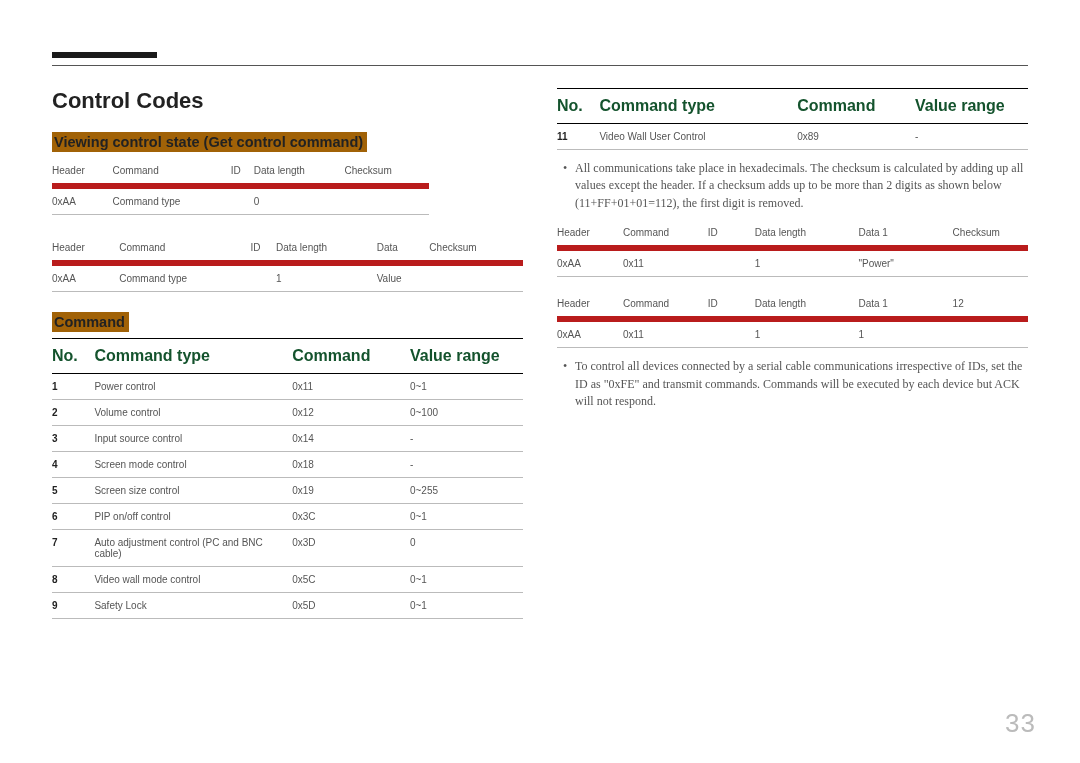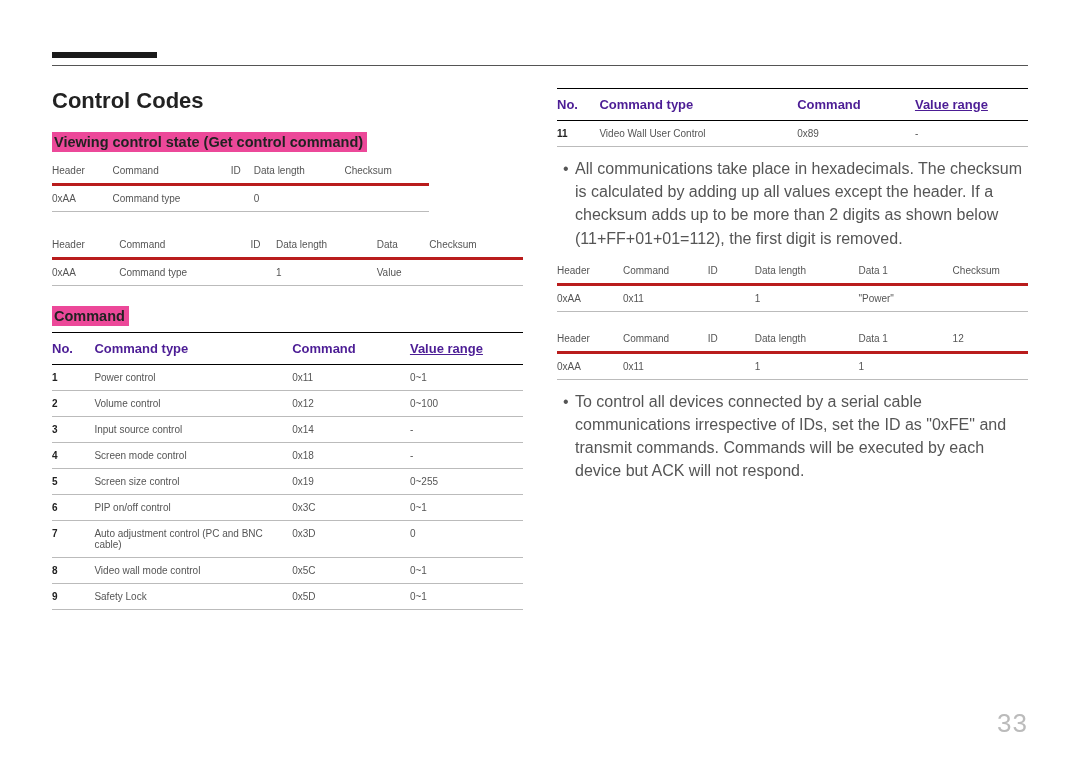--- a/index.html
+++ b/index.html
@@ -40,63 +40,64 @@
     font-size: 22px;
     font-weight: bold;
     color: #222;
     margin-bottom: 18px;
   }
   h2.hl {
     display: inline-block;
     font-size: 14.5px;
     font-weight: bold;
     color: #222;
-    background: #ec4899;
+    background: #a16207;
     padding: 2px 4px 2px 2px;
     margin-bottom: 6px;
   }
   table {
     width: 100%;
     border-collapse: collapse;
     font-size: 10px;
     color: #555;
   }
   th {
     text-align: left;
     font-weight: normal;
     padding: 7px 4px 7px 0;
-    border-bottom: 3px solid #b91c1c;
+    border-bottom: 6px solid #b91c1c;
     color: #555;
   }
   td {
     text-align: left;
     padding: 7px 4px 7px 0;
     border-bottom: 1px solid #bbb;
     vertical-align: top;
   }
   .tbl-sm { width: 80%; }
   .cmd-head th {
-    font-size: 13px;
+    font-size: 16px;
     font-weight: bold;
-    color: #4c1d95;
+    color: #14532d;
     border-top: 1.5px solid #000;
     border-bottom: 1.5px solid #000;
     padding: 8px 4px 8px 0;
   }
   .cmd-row td { border-bottom: 1px solid #bbb; }
   .cmd-row td.num { font-weight: bold; color: #222; }
   .w-no { width: 9%; }
   .w-type { width: 42%; }
   .w-cmd { width: 25%; }
-  .w-range { width: 24%; text-decoration: underline; }
+  .w-range { width: 24%; }
   ul.notes {
     list-style: none;
-    font-size: 16px;
+    font-size: 12px;
     color: #555;
     margin: 10px 0 8px 0;
+    font-family: Liberation Serif, serif;
   }
   ul.notes li {
     position: relative;
     padding-left: 18px;
     line-height: 1.45;
     margin-bottom: 4px;
   }
   ul.notes li::before {
     content: "•";
     position: absolute;
@@ -105,21 +106,21 @@
   }
   .eg {
     font-size: 10px;
     color: #555;
     margin: 2px 0 8px 0;
   }
   .sec { margin-bottom: 20px; }
   .page-num {
     position: absolute;
     bottom: 24px;
-    right: 52px;
+    right: 44px;
     font-size: 26px;
     color: #bbb;
     font-weight: 300;
     letter-spacing: 1px;
   }
   .w-h1 { width: 14%; }
   .w-h2 { width: 18%; }
   .w-h3 { width: 10%; }
   .w-h4 { width: 22%; }
   .w-h5 { width: 20%; }

